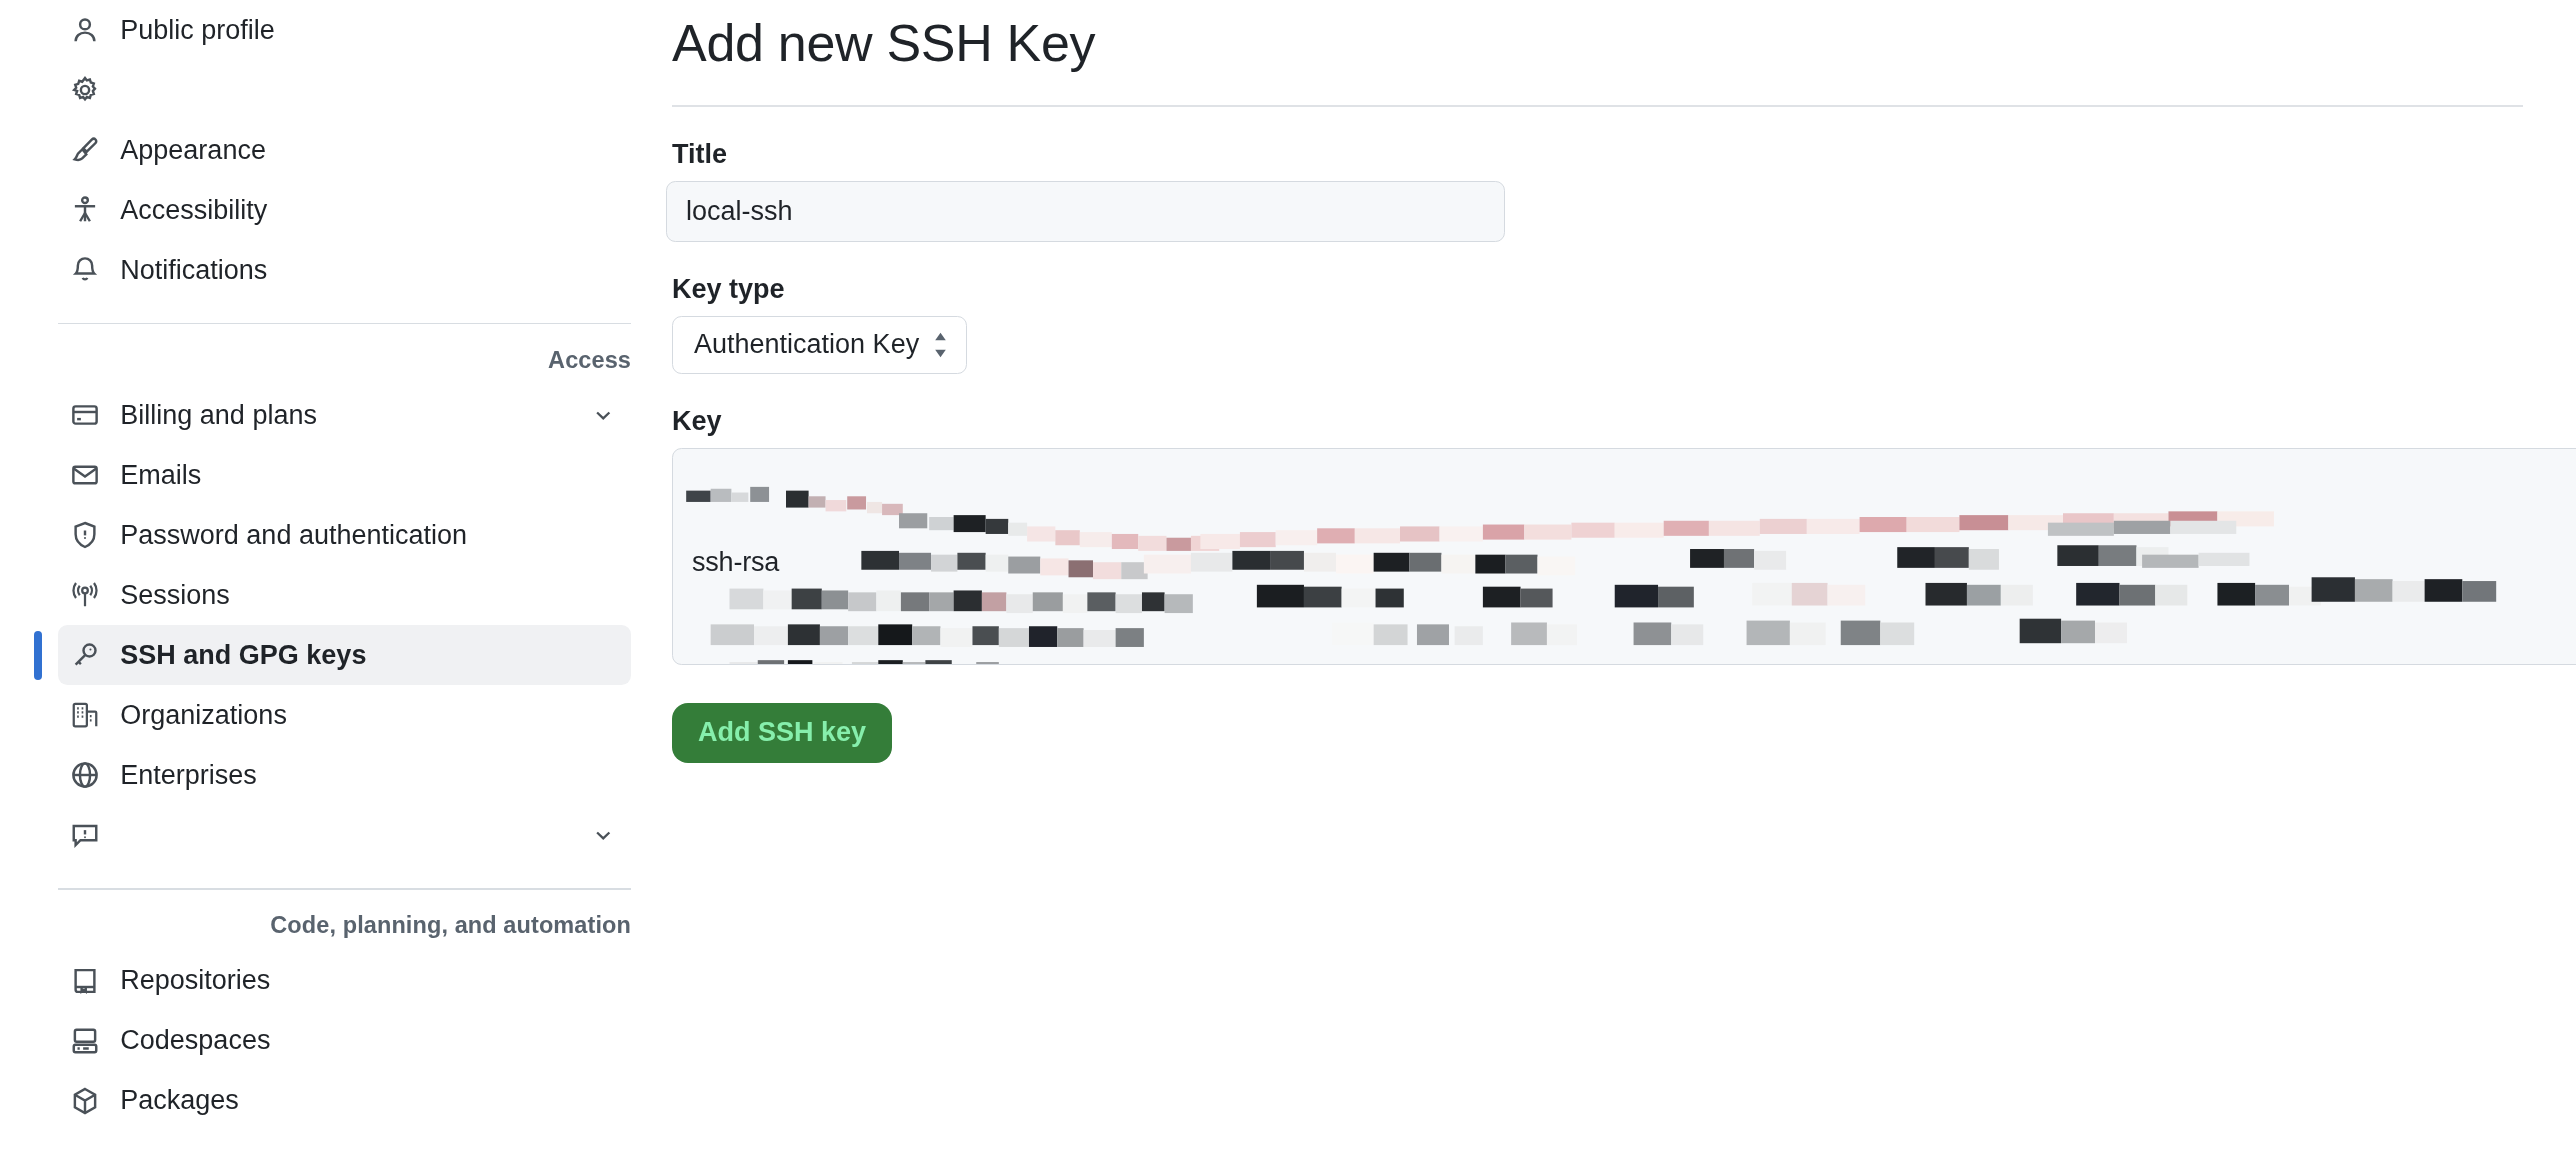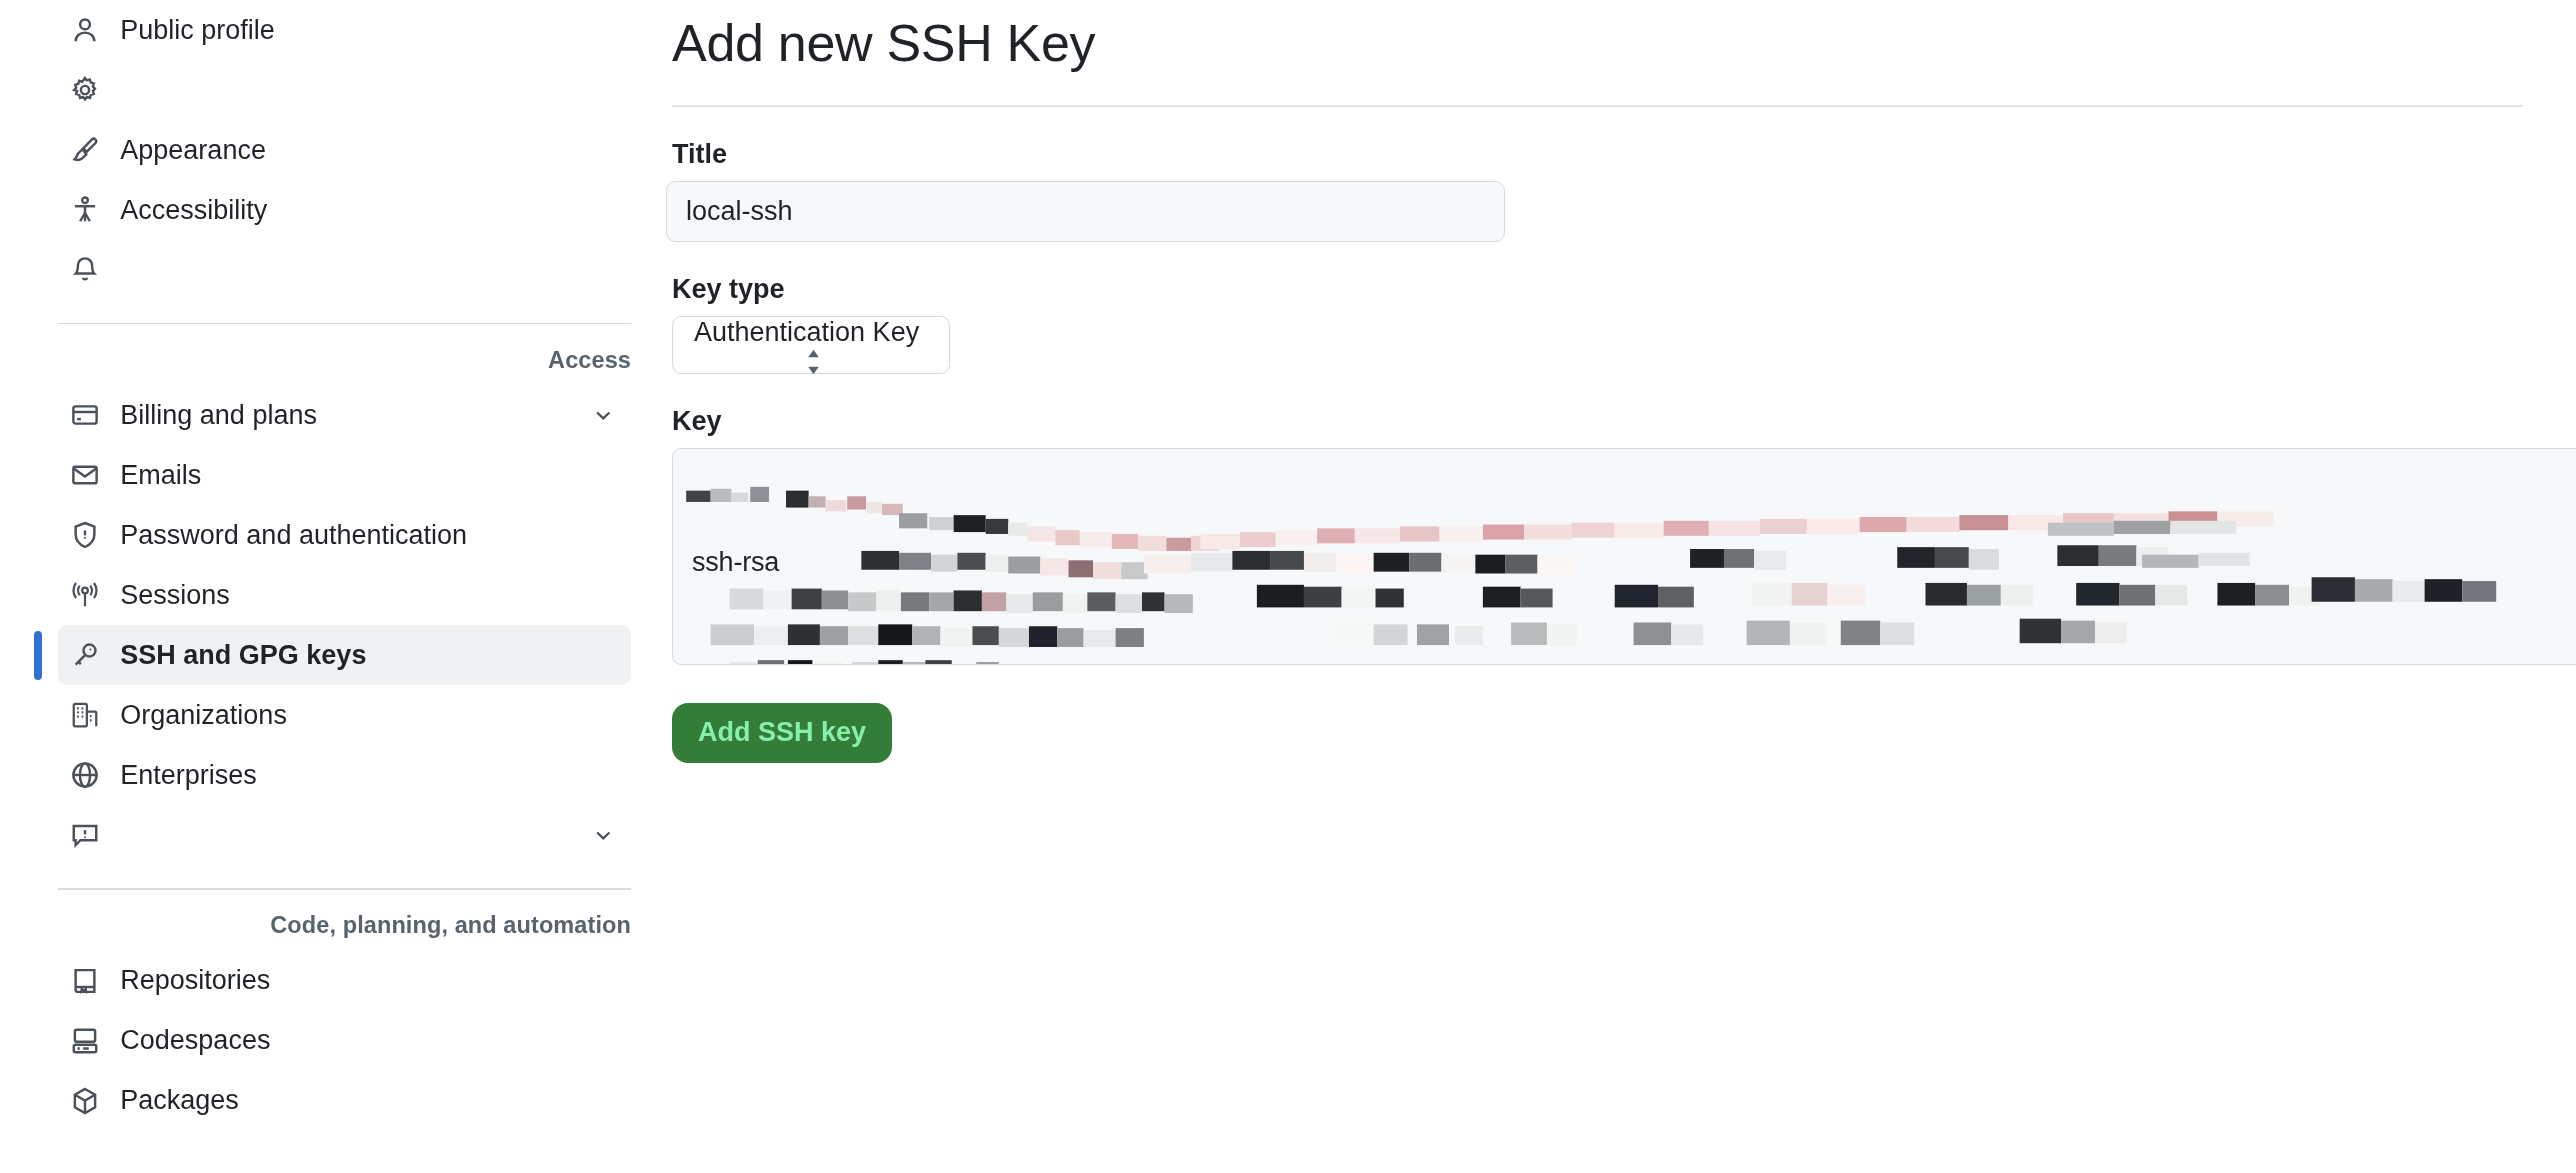--- a/index.html
+++ b/index.html
@@ -123,21 +123,20 @@
   .select-wrap {
     margin-left: 13px;
     display: inline-flex;
     align-items: center;
     height: 58px;
     background: #ffffff;
     border: 1.9px solid #d5dae0;
     border-radius: 9.4px;
     padding: 0 17px 0 21px;
     cursor: pointer;
-    flex-direction: column;
   }
   .select-value {
     font-size: 27px;
     color: #1f2328;
     margin-right: 13px;
     white-space: nowrap;
   }
   .select-arrows { width: 17px; height: 28px; color: #59636e; }
 
   
@@ -242,20 +241,21 @@
         <span class="nav-label">Accessibility</span>
       </div>
 
       <div class="nav-item">
         <span class="nav-icon">
           <svg width="30" height="30" viewBox="0 0 16 16" fill="none" stroke="currentColor" stroke-width="1.3">
             <path d="M8 1.8a3.8 3.8 0 00-3.8 3.8c0 3.2-1.1 4.3-1.1 4.3h9.8s-1.1-1.1-1.1-4.3A3.8 3.8 0 008 1.8z"></path>
             <path d="M6.8 12.2a1.3 1.3 0 002.4 0"></path>
           </svg>
         </span>
+        <span class="nav-label">Notifications</span>
       </div>
     </div>
 
     <div class="divider"></div>
 
     <div class="section-title">Access</div>
 
     <div class="nav-group">
 
       <div class="nav-item">

